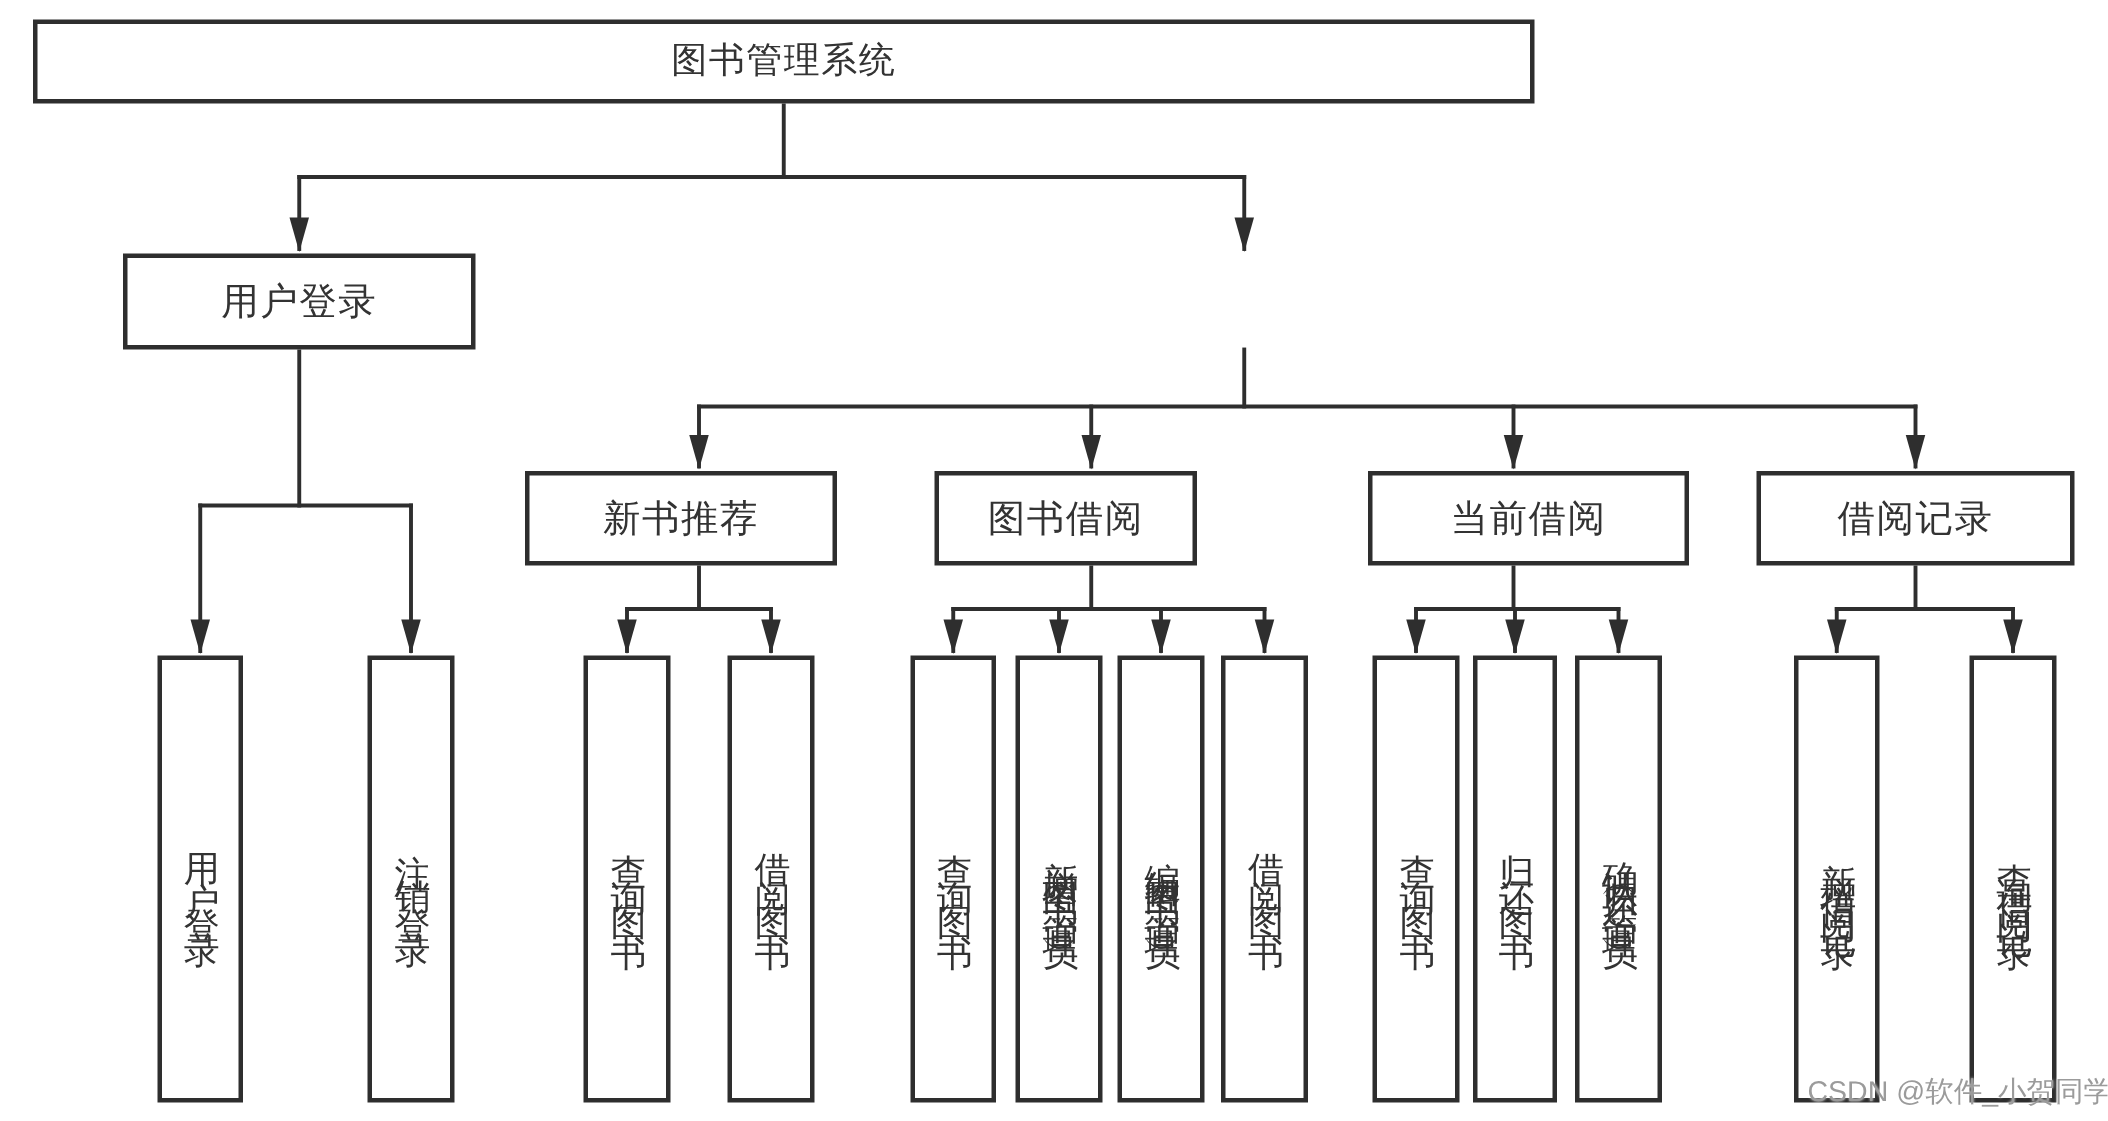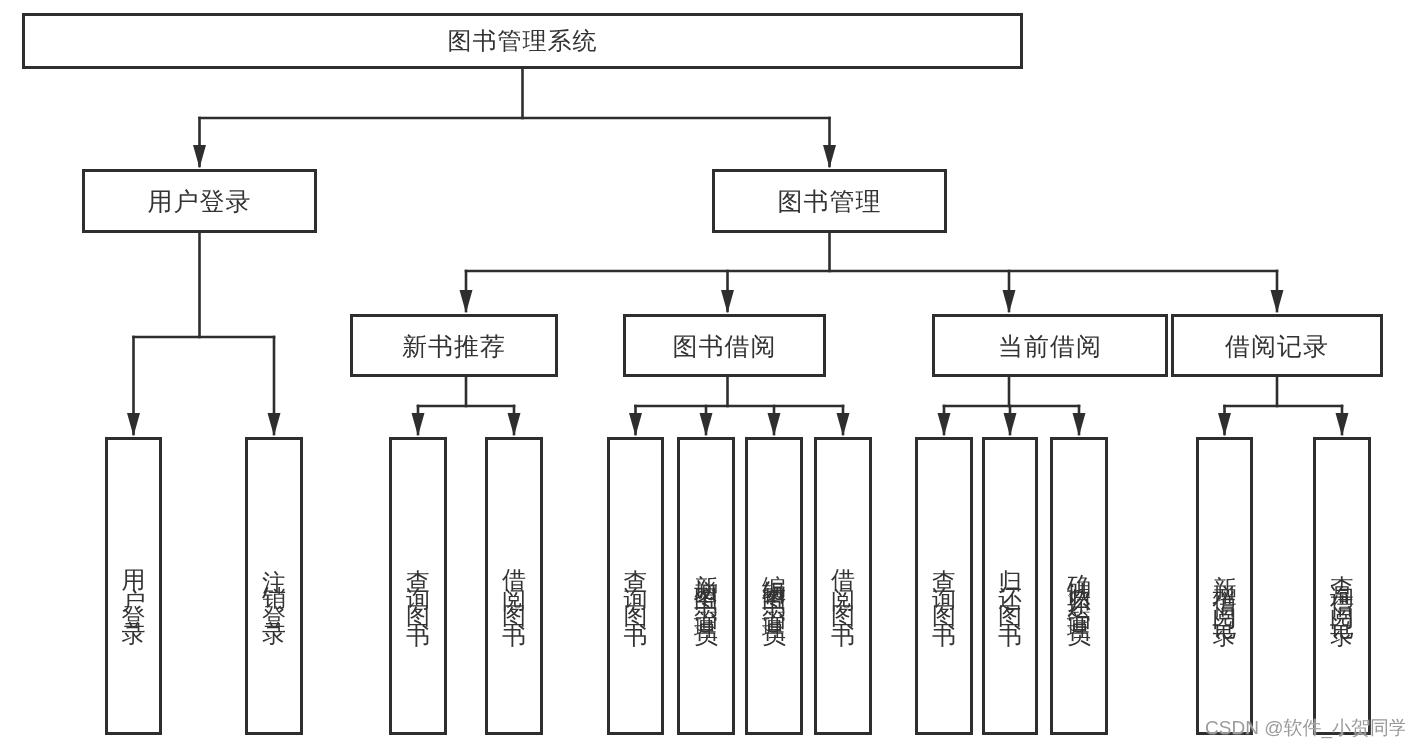--- a/index.html
+++ b/index.html
@@ -106,30 +106,27 @@
       <line x1="1342" y1="406" x2="1342" y2="434" stroke="#2e2e2e" stroke-width="2.6" stroke-linecap="square"></line>
       <polygon points="1335.5,413 1348.5,413 1342,436" fill="#2e2e2e"></polygon>
     </svg>
   <div id="nodes">
       <div class="node h root" style="left: 22px; top: 13px; width: 1001px; height: 56px;">
         <span>图书管理系统</span>
       </div>
       <div class="node h" style="left: 82px; top: 169px; width: 235px; height: 64px;">
         <span>用户登录</span>
       </div>
-      <div class="node h" style="left: 712px; top: 169px; width: 235px; height: 64px;">
-        <span>图书管理</span>
-      </div>
       <div class="node h" style="left: 350px; top: 314px; width: 208px; height: 63px;">
         <span>新书推荐</span>
       </div>
-      <div class="node h" style="left: 623px; top: 314px; width: 203px; height: 63px;">
+      <div class="node h" style="left: 623px; top: 314px; width: 175px; height: 63px;">
         <span>图书借阅</span>
       </div>
-      <div class="node h" style="left: 932px; top: 314px; width: 236px; height: 63px;">
+      <div class="node h" style="left: 912px; top: 314px; width: 214px; height: 63px;">
         <span>当前借阅</span>
       </div>
       <div class="node h" style="left: 1171px; top: 314px; width: 212px; height: 63px;">
         <span>借阅记录</span>
       </div>
       <div class="node v" style="left: 105px; top: 437px; width: 57px; height: 298px;">
         <span style="letter-spacing: 18px;">用户登录</span>
       </div>
       <div class="node v" style="left: 245px; top: 437px; width: 58px; height: 298px;">
         <span style="letter-spacing: 18px;">注销登录</span>

